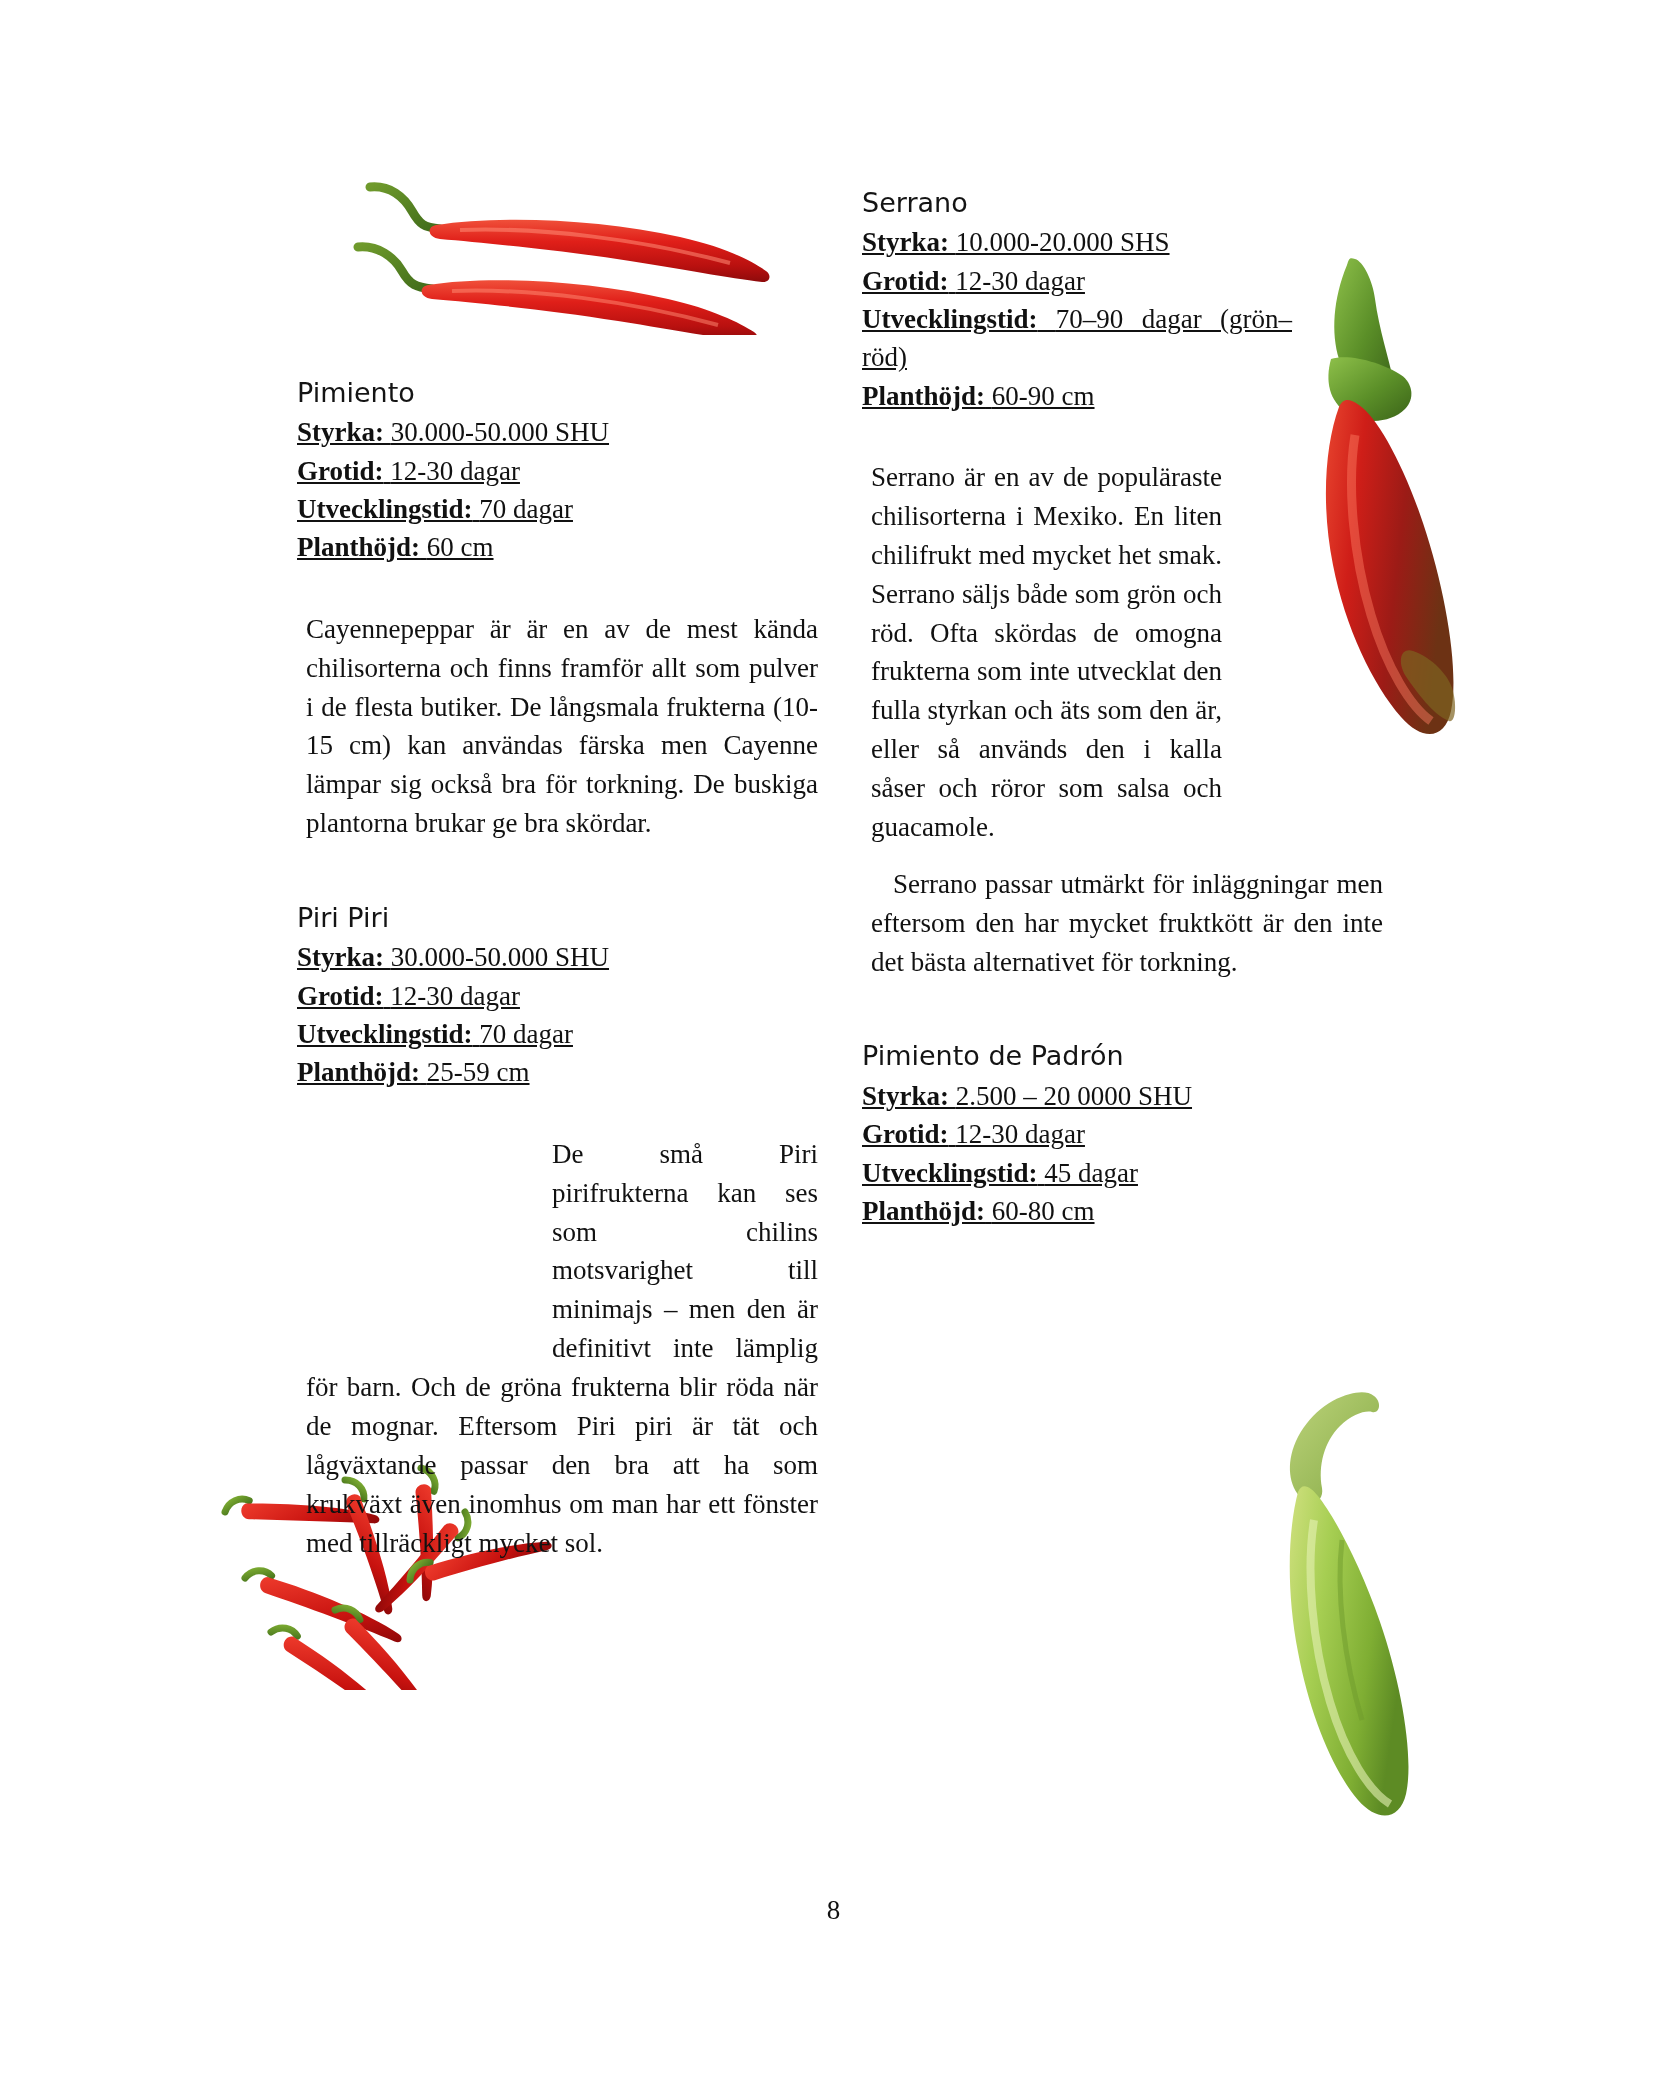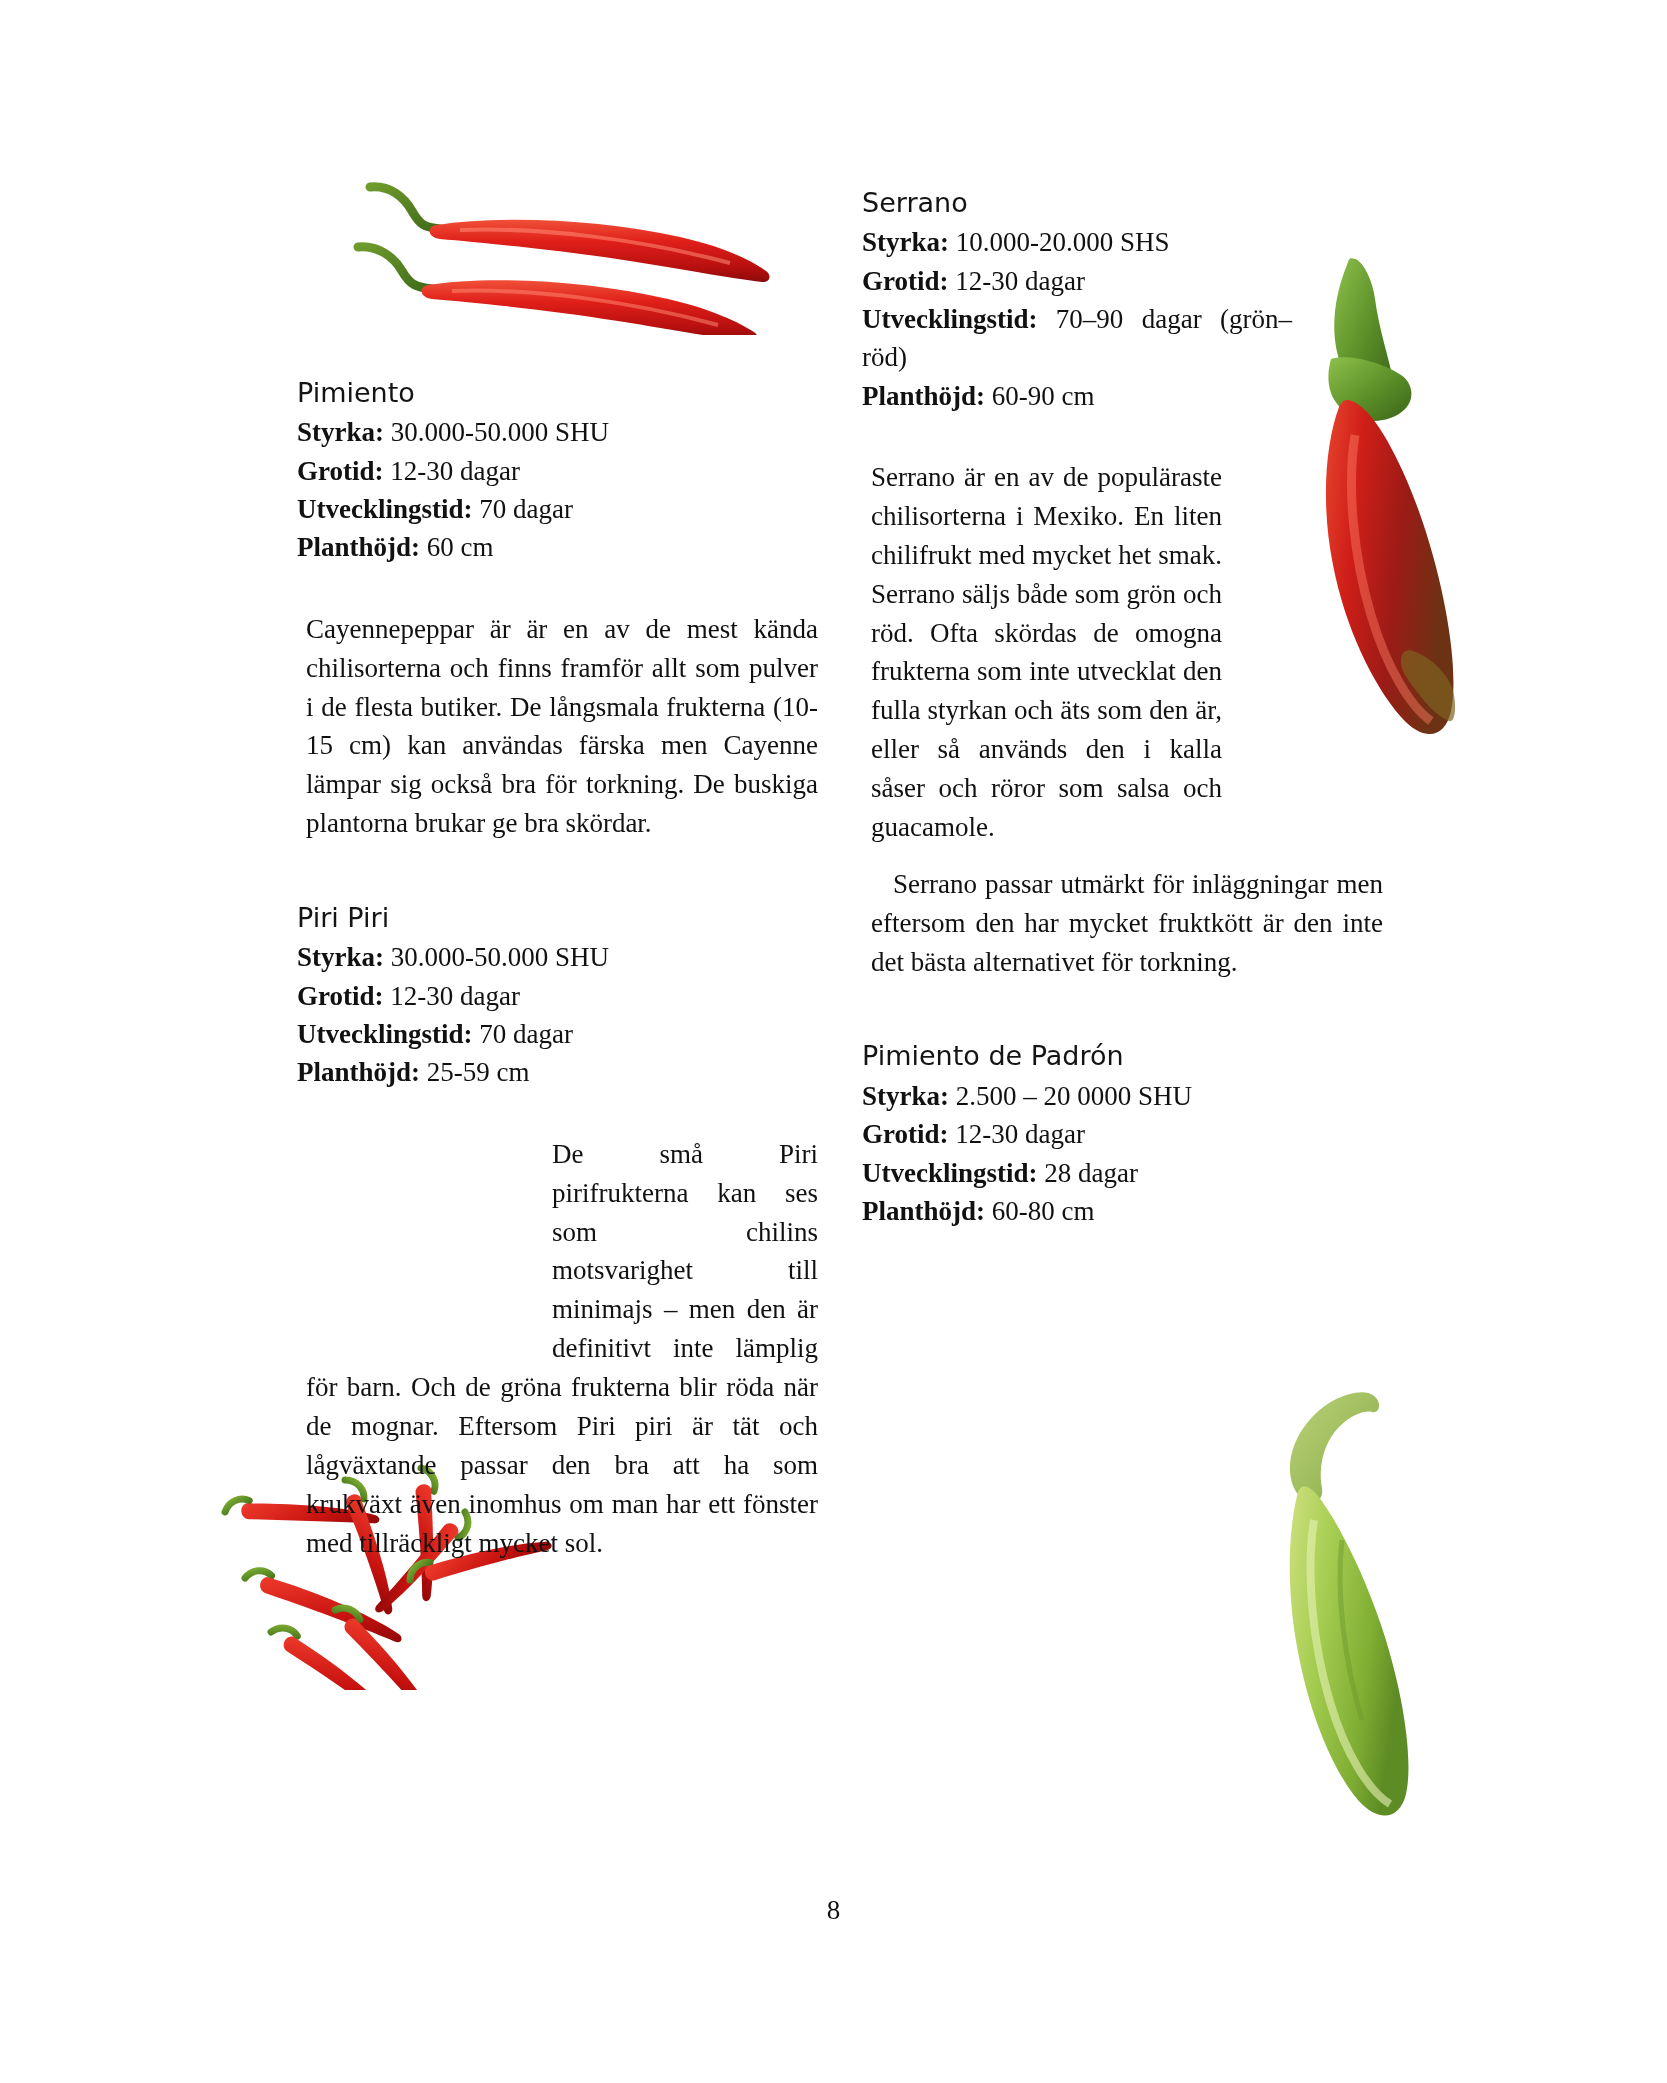--- a/index.html
+++ b/index.html
@@ -33,20 +33,21 @@
     font-size: 27px;
     line-height: 1.35;
     margin: 0 0 2px 0;
     color: #141414;
   }
   .spec {
     font-size: 27px;
     line-height: 1.42;
     margin: 0;
     text-align: justify;
+    text-decoration: underline;
   }
   .spec b {
     font-weight: bold;
   }
   .spec.j {
     text-align: justify;
     text-justify: inter-word;
   }
   .para {
     font-size: 27px;
@@ -311,21 +312,21 @@
       <p class="spec">
         <b>Styrka:</b>
         <span>2.500 – 20 0000 SHU</span>
       </p>
       <p class="spec">
         <b>Grotid:</b>
         <span>12-30 dagar</span>
       </p>
       <p class="spec">
         <b>Utvecklingstid:</b>
-        <span>28 dagar</span>
+        <span>45 dagar</span>
       </p>
       <p class="spec">
         <b>Planthöjd:</b>
         <span>60-80 cm</span>
       </p>
       <div class="gap-md"></div>
 
       <div class="wrap-right-pad"></div>
       <div class="clear"></div>
     </div>

